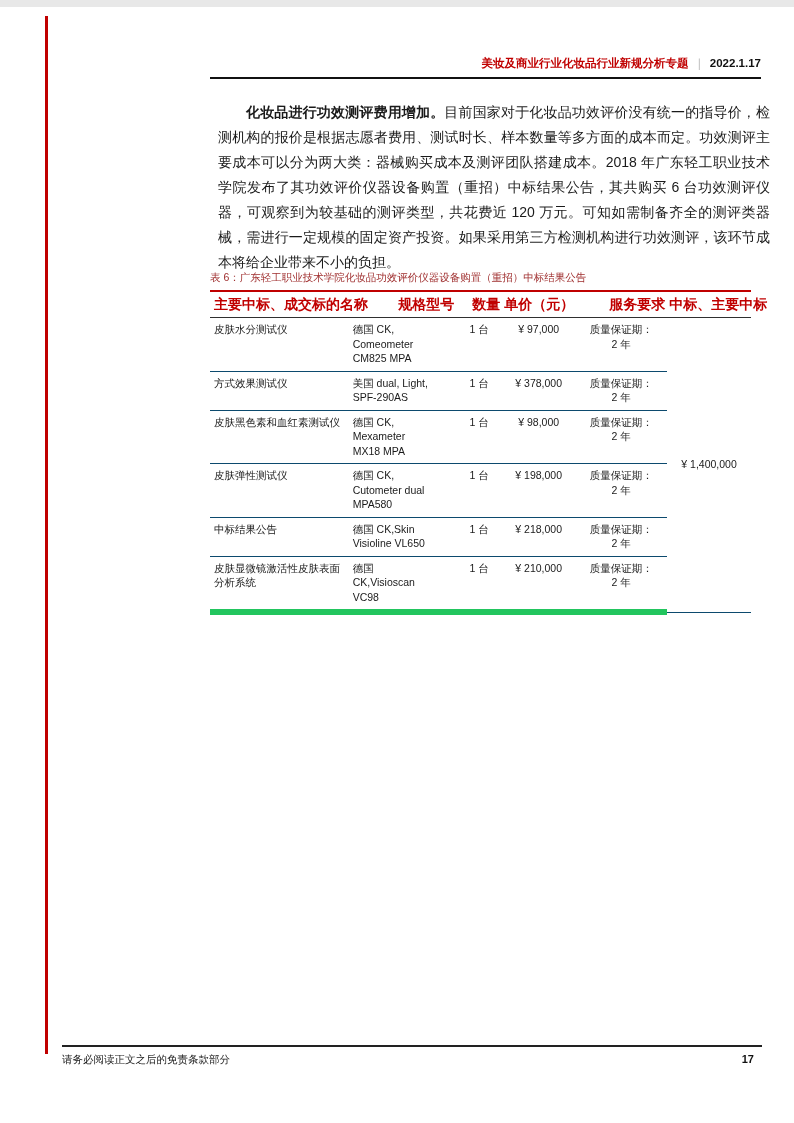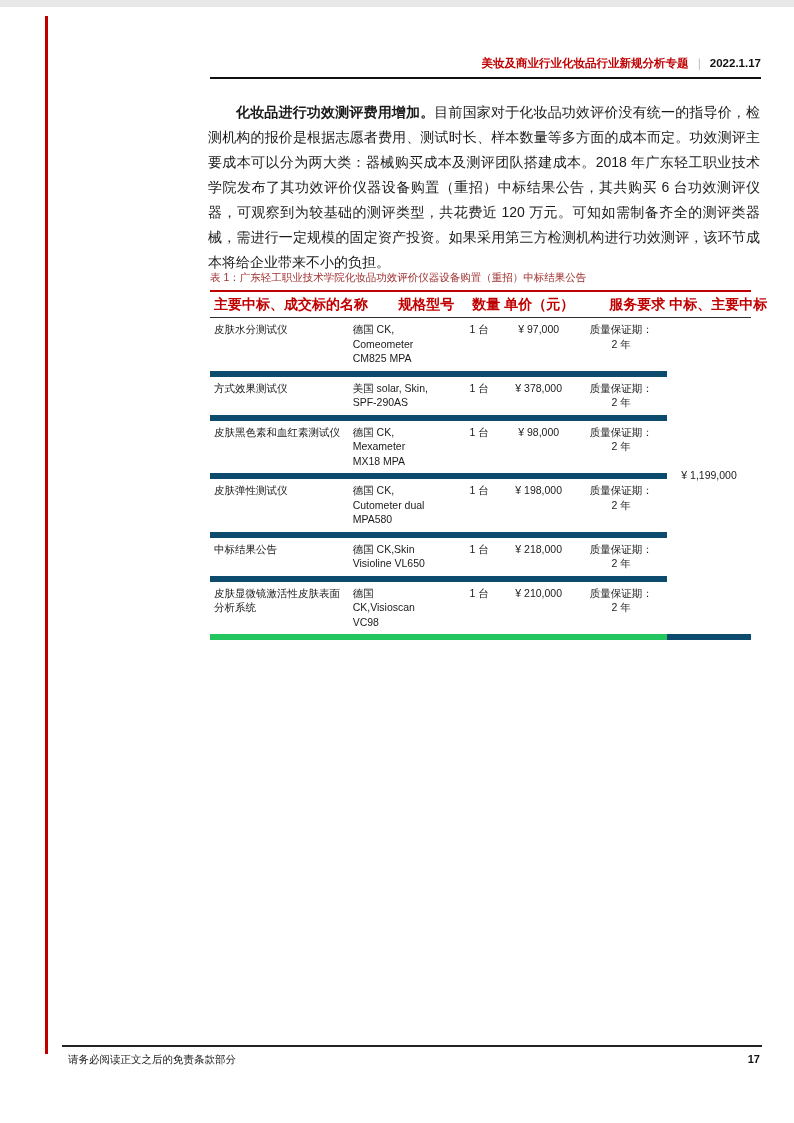--- a/index.html
+++ b/index.html
@@ -27,21 +27,21 @@
   }
   .hdr .title { color:#c00000; }
   .hdr .sep { color:#aaaaaa; font-weight:normal; margin:0 5px; }
   .hdr .date { color:#111111; }
   .hdr-rule {
     position:absolute; left:210px; top:70px; width:551px; height:2px;
     background:#111111;
   }
   
   .para {
-    position:absolute; left:208px; width:552px;
+    position:absolute; left:218px; width:552px;
     font-size:14px; line-height:25px;
     text-align:justify; text-indent:2em;
     color:#1a1a1a;
   }
   .para .lead { font-weight:bold; }
   #para1 { top:93px; }
   #para2 { top:627px; }
   
   .tbl-block { position:absolute; left:210px; top:263px; width:541px; }
   .tbl-caption {
@@ -57,40 +57,40 @@
     padding:6px 2px 6px 2px; line-height:13px;
     border-bottom:1.5px solid #2f2f2f;
     white-space:nowrap;
     text-align:right;
   }
   table.dtable td {
     font-size:10.5px; line-height:14.5px;
     padding:4px 2px 5px 2px;
     vertical-align:top;
   }
-  table.dtable tr.data td { border-bottom:6px solid #0c4a6e; }
+  table.dtable tr.data td { border-bottom:1px solid #0c4a6e; }
   table.dtable tr.last td { border-bottom:6px solid #22c55e; }
   table.dtable td.total {
     vertical-align:middle; text-align:center;
     border-bottom:2px solid #c00000; font-size:10.5px;
   }
   .al { text-align:left; }
   .ac { text-align:center; }
   .cell-name { padding-left:4px !important; }
   .pre { white-space:pre-line; }
   .tbl-source {
     margin-top:8px; font-size:10.5px; color:#3d3d3d; line-height:14px;
   }
   
   .foot-rule {
     position:absolute; left:62px; top:1038px; width:700px; height:1.5px;
     background:#222222;
   }
   .foot-row {
-    position:absolute; left:68px; top:1046px; width:700px;
+    position:absolute; left:62px; top:1046px; width:700px;
     display:flex; justify-content:space-between; align-items:baseline;
   }
   .foot-row .disclaimer { font-size:10.5px; color:#1a1a1a; }
   .foot-row .pagenum { font-size:11px; font-weight:bold; color:#111; padding-right:8px; }
 </style>
 </head>
 <body>
 
 <div class="page">
 
@@ -101,21 +101,21 @@
     <span class="sep">｜</span>
     <span class="date">2022.1.17</span>
   </div>
   <div class="hdr-rule"></div>
 
   <div class="para" id="para1">
     <span class="lead">化妆品进行功效测评费用增加。</span><span>目前国家对于化妆品功效评价没有统一的指导价，检测机构的报价是根据志愿者费用、测试时长、样本数量等多方面的成本而定。功效测评主要成本可以分为两大类：器械购买成本及测评团队搭建成本。2018 年广东轻工职业技术学院发布了其功效评价仪器设备购置（重招）中标结果公告，其共购买 6 台功效测评仪器，可观察到为较基础的测评类型，共花费近 120 万元。可知如需制备齐全的测评类器械，需进行一定规模的固定资产投资。如果采用第三方检测机构进行功效测评，该环节成本将给企业带来不小的负担。</span>
   </div>
 
   <div class="tbl-block">
-    <div class="tbl-caption">表 1：广东轻工职业技术学院化妆品功效评价仪器设备购置（重招）中标结果公告</div>
+    <div class="tbl-caption">表 6：广东轻工职业技术学院化妆品功效评价仪器设备购置（重招）中标结果公告</div>
     <table class="dtable">
       <colgroup>
         <col style="width:26%">
           <col style="width:19.5%">
           <col style="width:8.5%">
           <col style="width:13.5%">
           <col style="width:17%">
           <col style="width:15.5%">
       </colgroup>
       <thead>
@@ -131,25 +131,25 @@
       <tbody>
         <tr class="data">
           <td class="al cell-name">皮肤水分测试仪</td>
           <td class="al pre">德国 CK,
 Comeometer
 CM825 MPA</td>
           <td class="ac">1 台</td>
           <td class="ac">¥ 97,000</td>
           <td class="ac pre">质量保证期：
 2 年</td>
-          <td class="total" rowspan="6">¥ 1,199,000</td>
+          <td class="total" rowspan="6">¥ 1,400,000</td>
         </tr>
         <tr class="data">
           <td class="al cell-name">方式效果测试仪</td>
-          <td class="al pre">美国 solar, Skin,
+          <td class="al pre">美国 dual, Light,
 SPF-290AS</td>
           <td class="ac">1 台</td>
           <td class="ac">¥ 378,000</td>
           <td class="ac pre">质量保证期：
 2 年</td>
         </tr>
         <tr class="data">
           <td class="al cell-name">皮肤黑色素和血红素测试仪</td>
           <td class="al pre">德国 CK,
 Mexameter

